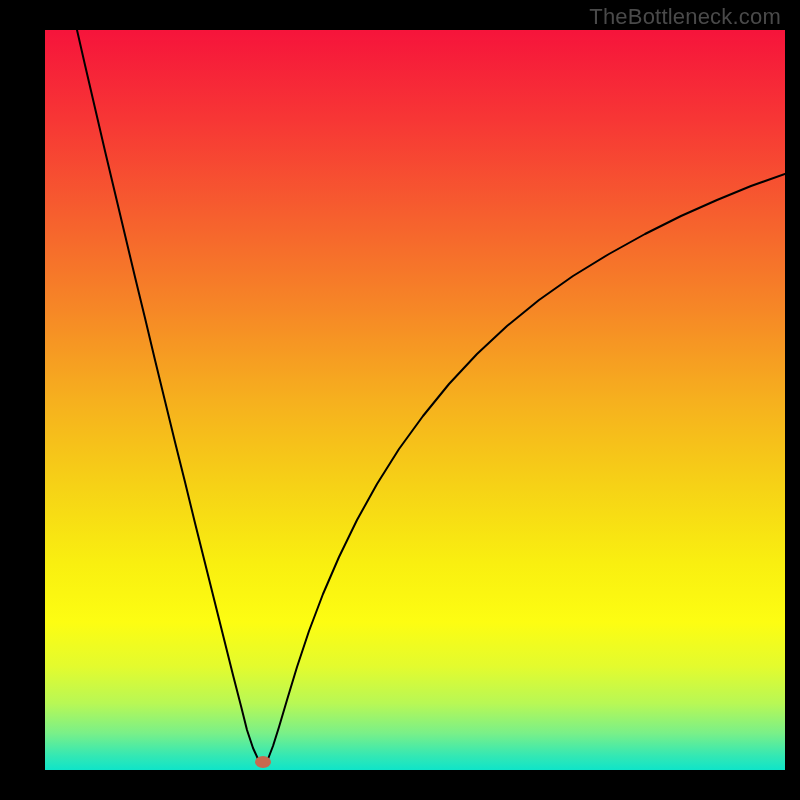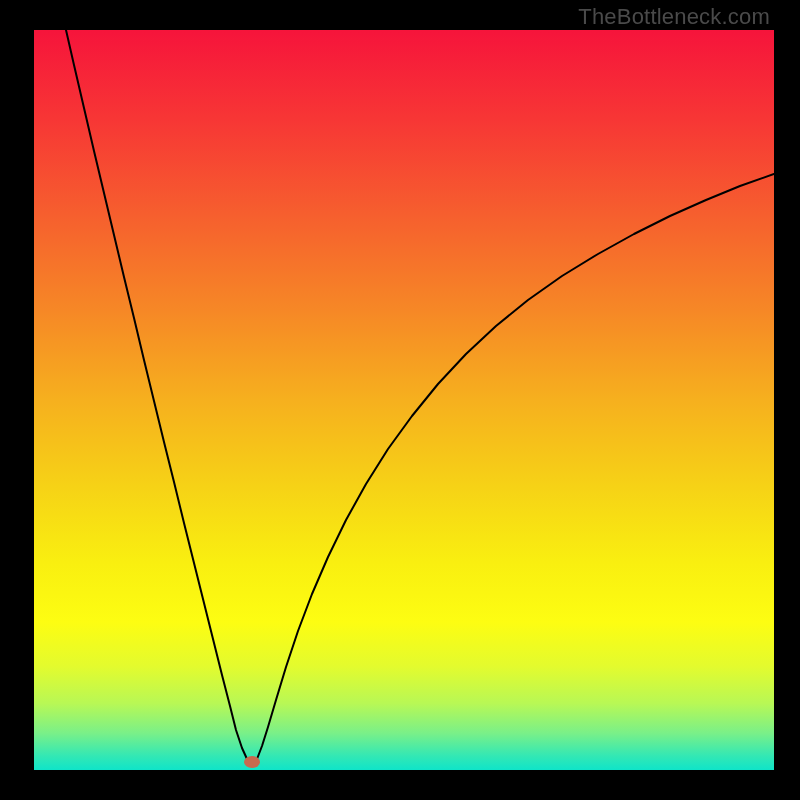--- a/index.html
+++ b/index.html
@@ -6,21 +6,21 @@
     margin: 0;
     padding: 0;
     width: 800px;
     height: 800px;
     overflow: hidden;
     background: #000;
     font-family: Arial, Helvetica, sans-serif;
   }
   .frame {
     position: absolute;
-    left: 4px;
+    left: 15px;
     top: 0;
     width: 776px;
     height: 800px;
     background: #000;
   }
   .plot-area {
     position: absolute;
     left: 30px;
     top: 30px;
     width: 740px;

